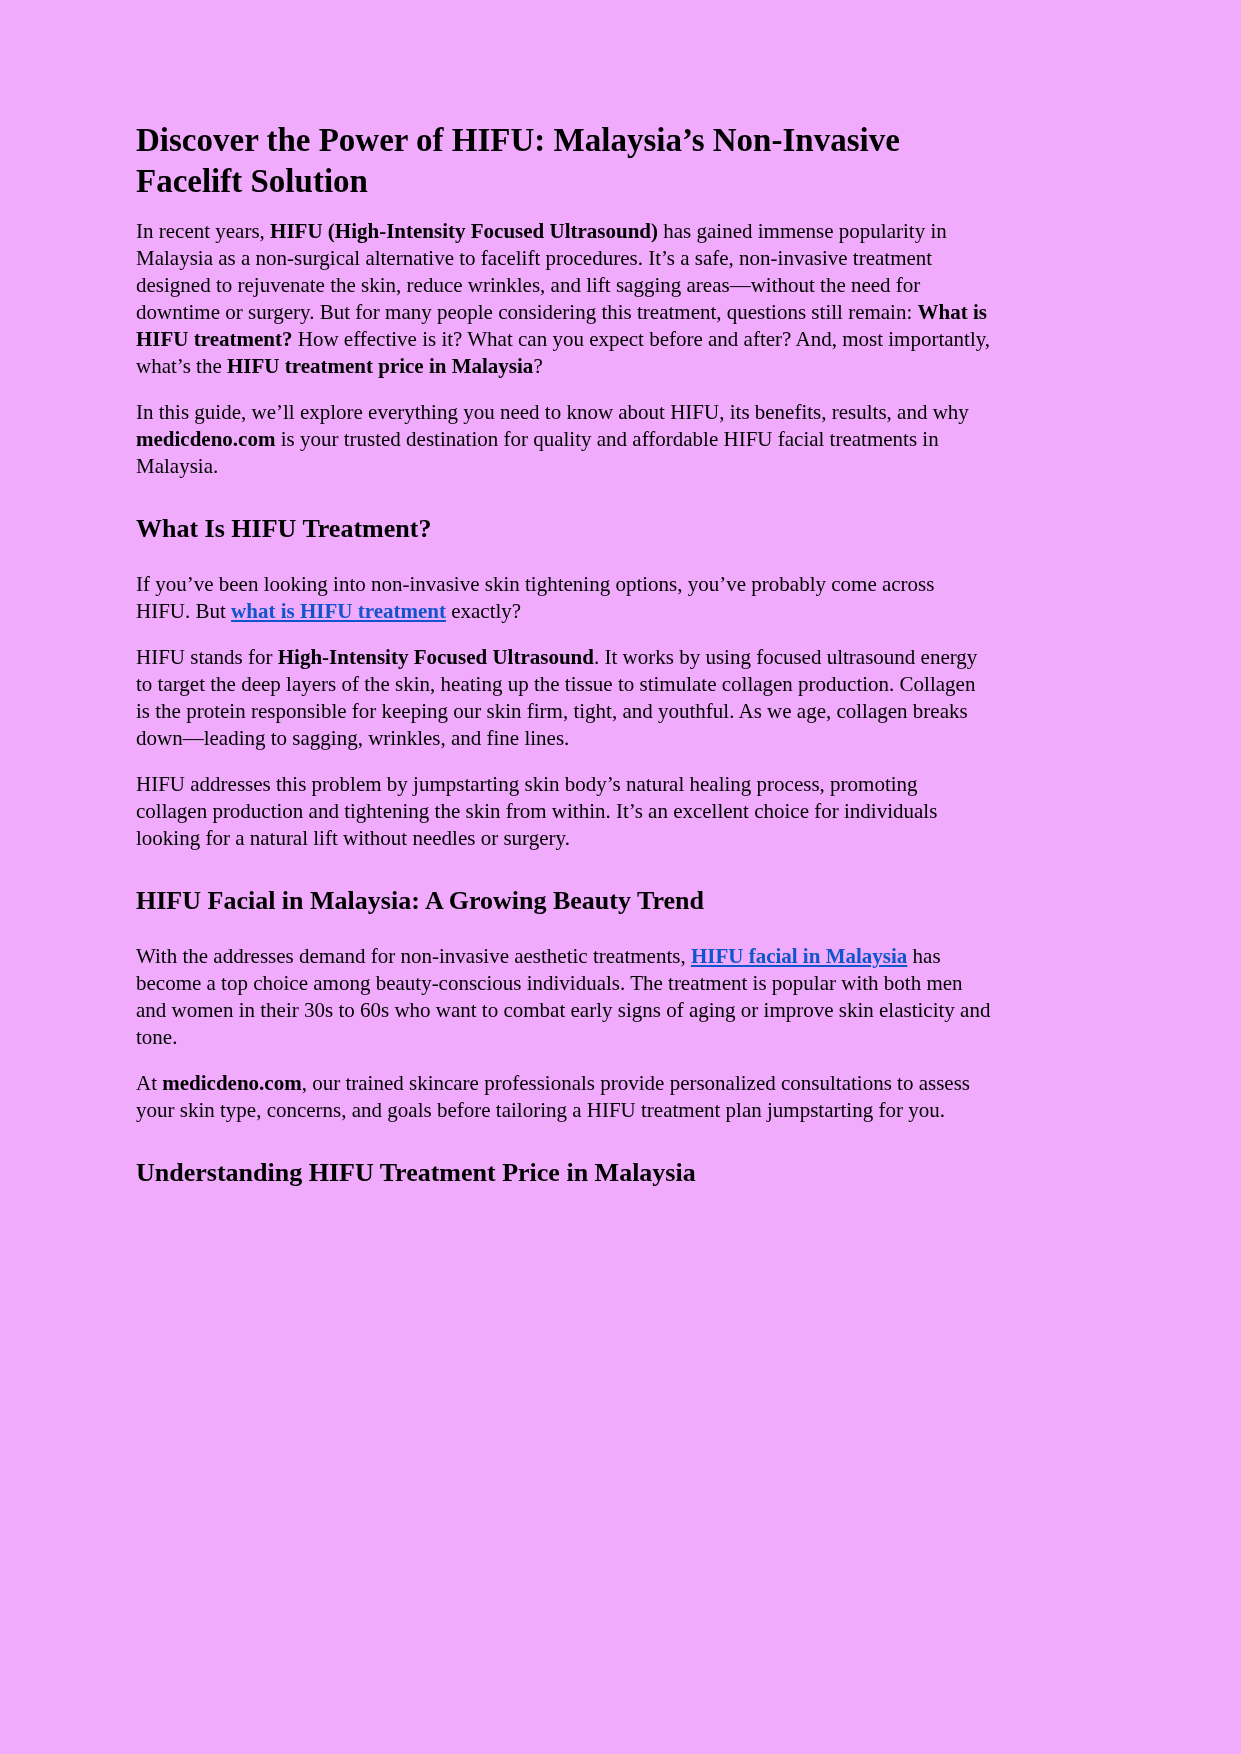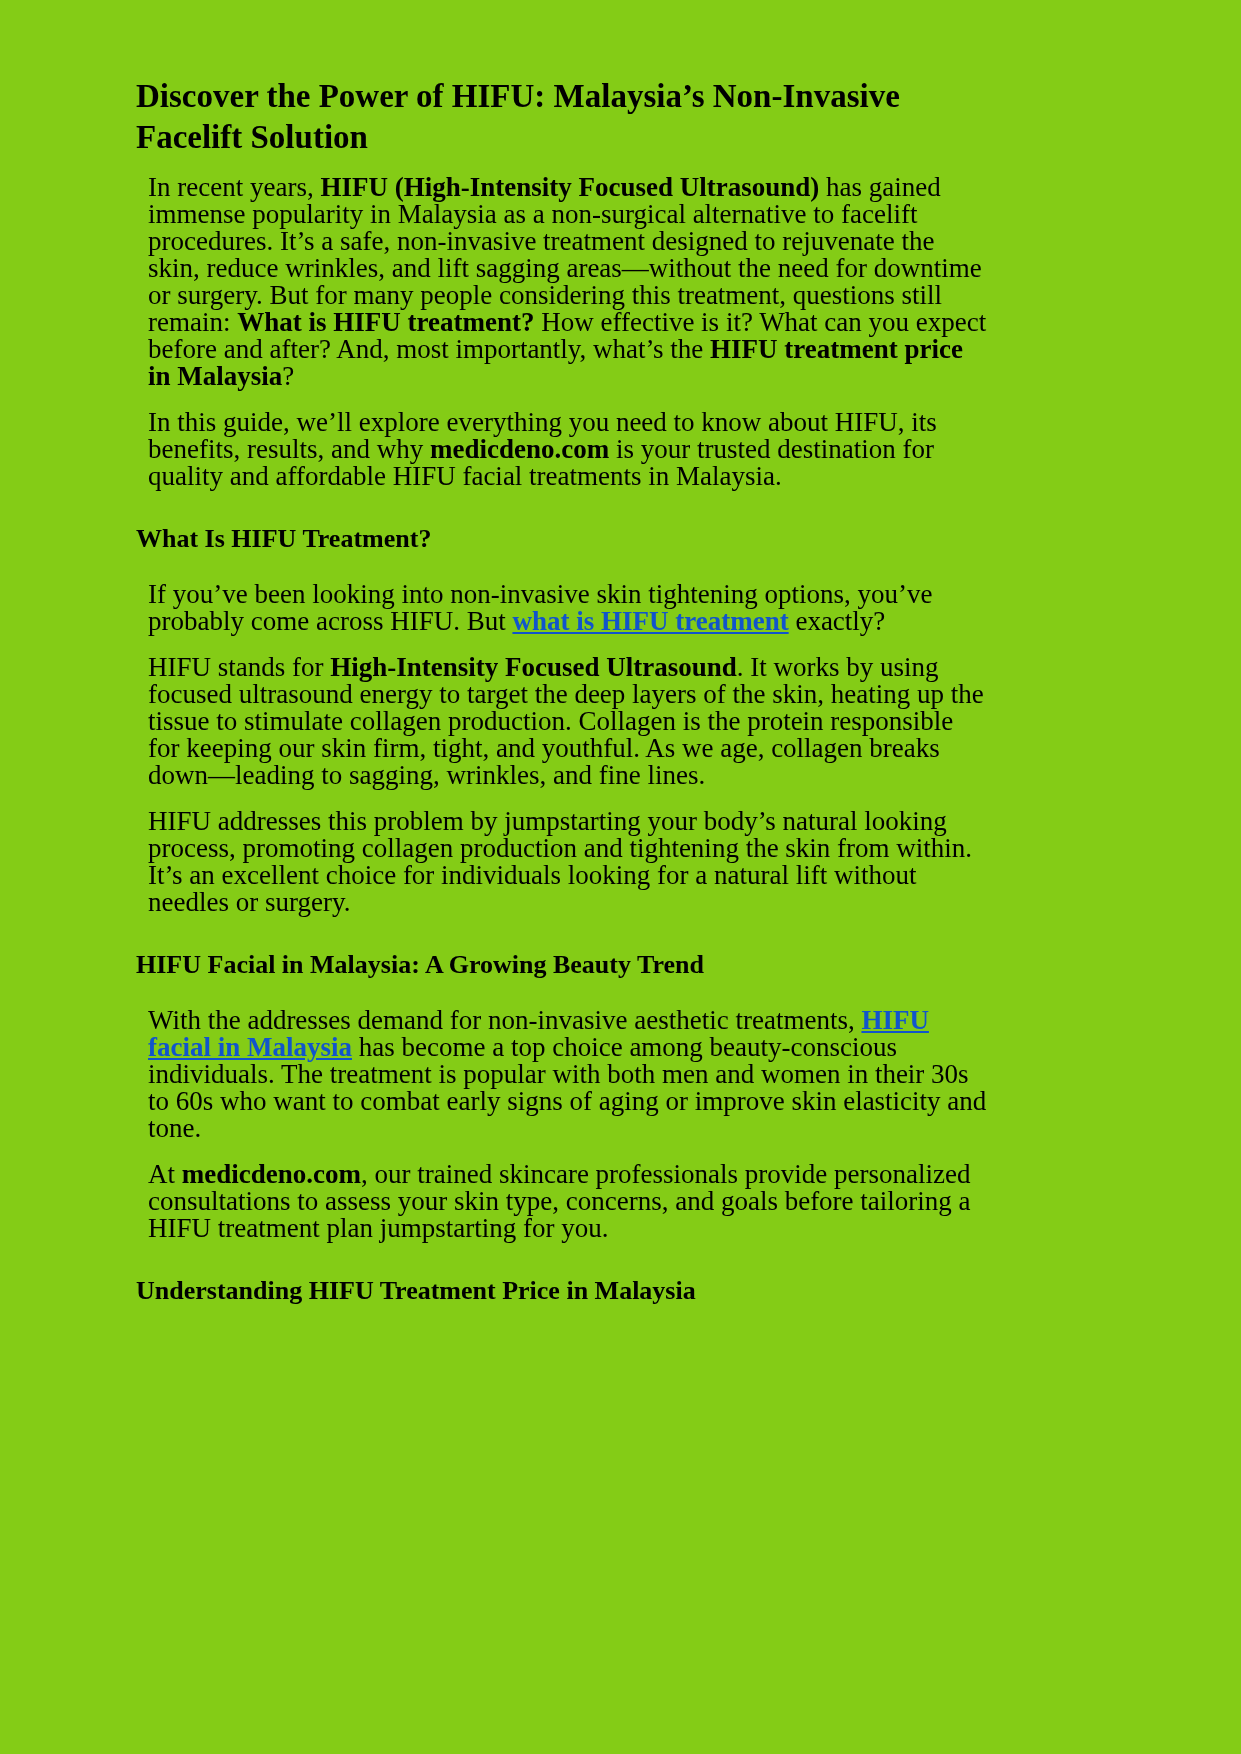--- a/index.html
+++ b/index.html
@@ -2,63 +2,63 @@
 <html style="--link-color: #1155cc;"><head>
 <meta charset="utf-8">
 <style>
   :root { --link-color: #1155cc; }
   * { box-sizing: border-box; }
   html, body { margin: 0; padding: 0; background: #ffffff; }
   .page {
     width: 1241px;
     min-height: 1754px;
     margin: 0 auto;
-    background: #84cc16;
-    padding: 76px 0 80px 136px;
+    background: #f0abfc;
+    padding: 120px 0 80px 136px;
     font-family: "Liberation Serif", "DejaVu Serif", serif;
     color: #000000;
   }
   .doc {
     width: 855px;
   }
   h1 {
     font-size: 33px;
     line-height: 41px;
     font-weight: bold;
     margin: 0 0 16px 0;
   }
   h2 {
     font-size: 26px;
     line-height: 33px;
     font-weight: bold;
     margin: 32px 0 26px 0;
   }
   p {
-    font-size: 27px;
+    font-size: 21px;
     line-height: 27px;
-    margin: 0 0 19px 12px;
+    margin: 0 0 19px 0;
   }
   strong { font-weight: bold; }
   a.doc-link {
     color: var(--link-color);
     font-weight: bold;
     cursor: pointer;
   }
 </style>
 </head>
 <body>
 
 <div class="page">
   <article class="doc">
 
   <h1>Discover the Power of HIFU: Malaysia’s Non-Invasive Facelift Solution</h1>
       <p><span>In recent years, </span><strong>HIFU (High-Intensity Focused Ultrasound)</strong><span> has gained immense popularity in Malaysia as a non-surgical alternative to facelift procedures. It’s a safe, non-invasive treatment designed to rejuvenate the skin, reduce wrinkles, and lift sagging areas—without the need for downtime or surgery. But for many people considering this treatment, questions still remain: </span><strong>What is HIFU treatment?</strong><span> How effective is it? What can you expect before and after? And, most importantly, what’s the </span><strong>HIFU treatment price in Malaysia</strong><span>?</span></p>
       <p><span>In this guide, we’ll explore everything you need to know about HIFU, its benefits, results, and why </span><strong>medicdeno.com</strong><span> is your trusted destination for quality and affordable HIFU facial treatments in Malaysia.</span></p>
       <h2>What Is HIFU Treatment?</h2>
       <p><span>If you’ve been looking into non-invasive skin tightening options, you’ve probably come across HIFU. But </span><a class="doc-link" href="#">what is HIFU treatment</a><span> exactly?</span></p>
       <p><span>HIFU stands for </span><strong>High-Intensity Focused Ultrasound</strong><span>. It works by using focused ultrasound energy to target the deep layers of the skin, heating up the tissue to stimulate collagen production. Collagen is the protein responsible for keeping our skin firm, tight, and youthful. As we age, collagen breaks down—leading to sagging, wrinkles, and fine lines.</span></p>
-      <p><span>HIFU addresses this problem by jumpstarting your body’s natural looking process, promoting collagen production and tightening the skin from within. It’s an excellent choice for individuals looking for a natural lift without needles or surgery.</span></p>
+      <p><span>HIFU addresses this problem by jumpstarting skin body’s natural healing process, promoting collagen production and tightening the skin from within. It’s an excellent choice for individuals looking for a natural lift without needles or surgery.</span></p>
       <h2>HIFU Facial in Malaysia: A Growing Beauty Trend</h2>
       <p><span>With the addresses demand for non-invasive aesthetic treatments, </span><a class="doc-link" href="#">HIFU facial in Malaysia</a><span> has become a top choice among beauty-conscious individuals. The treatment is popular with both men and women in their 30s to 60s who want to combat early signs of aging or improve skin elasticity and tone.</span></p>
       <p><span>At </span><strong>medicdeno.com</strong><span>, our trained skincare professionals provide personalized consultations to assess your skin type, concerns, and goals before tailoring a HIFU treatment plan jumpstarting for you.</span></p>
       <h2>Understanding HIFU Treatment Price in Malaysia</h2>
     </article>
 </div>
 
 </body></html>

